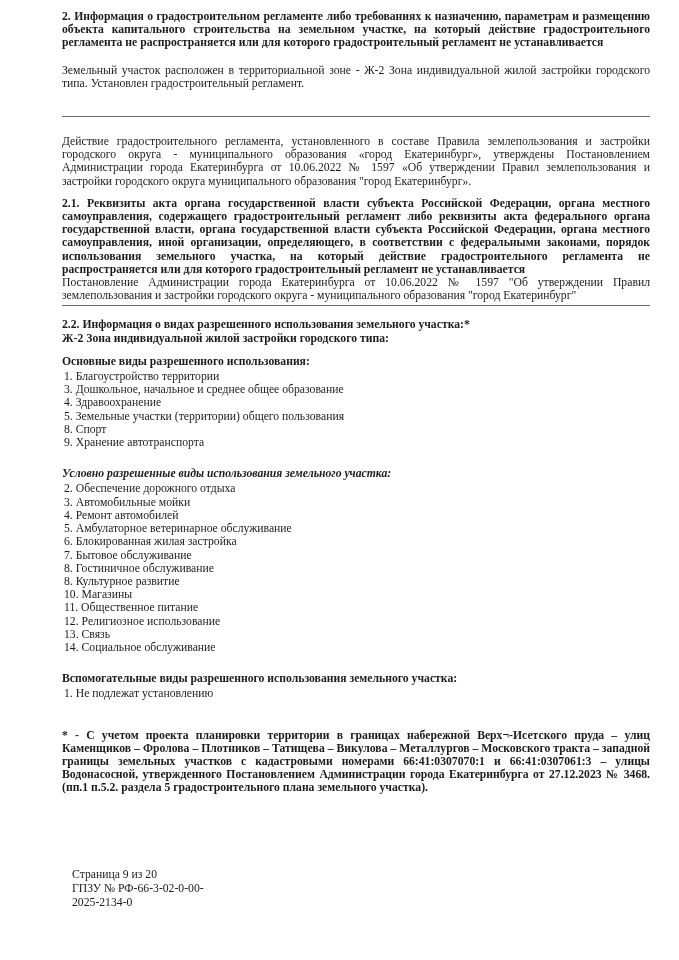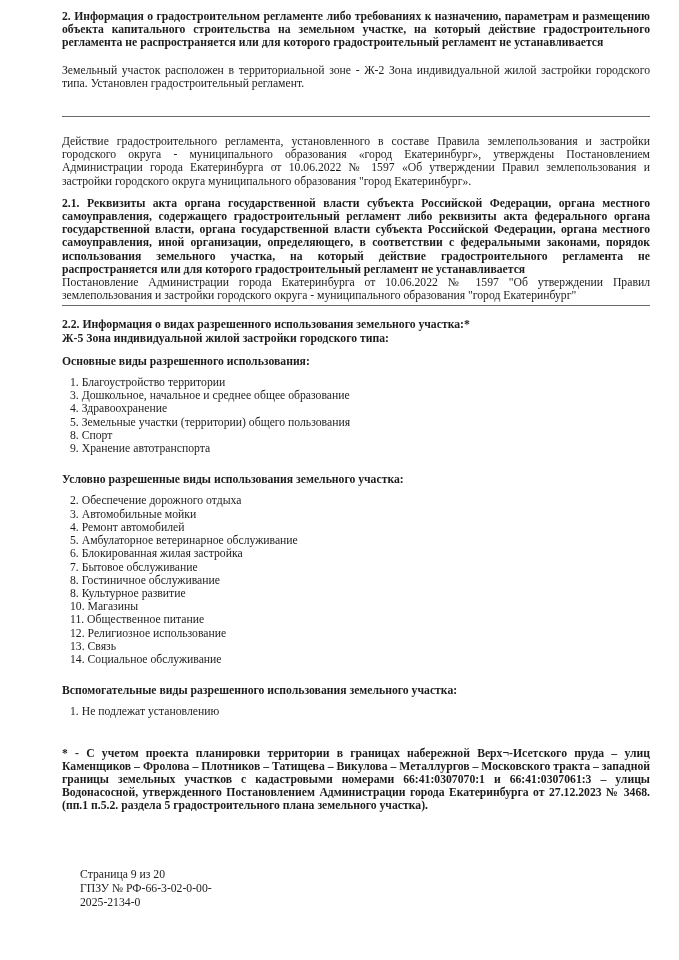--- a/index.html
+++ b/index.html
@@ -20,29 +20,29 @@
   .blk { display:block; text-align:justify; }
   .rule { border:none; border-top:1.7px solid #6b6b6b; margin:0; height:0; }
 
   .p-zone      { margin-top:14px; }
   .rule1       { margin-top:26px; }
   .p-action    { margin-top:18px; }
   .p-21        { margin-top:9px; }
   .rule2       { margin-top:3px; }
   .h-22        { margin-top:12px; }
   .h-main      { margin-top:10px; }
-  .h-cond      { margin-top:18px; }
+  .h-cond      { margin-top:18px;font-style:italic; }
   .h-aux       { margin-top:18px; }
   .footnote    { margin-top:28px; }
 
-  ul.uses { list-style:none; margin:8px; padding:0; }
+  ul.uses { list-style:none; margin:2px; padding:0; }
   ul.uses li { margin:0; padding:0; }
 
   .footer {
-    position:absolute; left:80px; top:868px;
+    position:absolute; left:72px; top:868px;
     line-height:14.2px; font-size:11.7px;
   }
   .footer div { margin:0; }
 </style>
 </head>
 <body>
 
 <div class="page">
   <div class="content">
 
@@ -55,21 +55,21 @@
     <p class="just p-action">Действие градостроительного регламента, установленного в составе Правила землепользования и застройки городского округа - муниципального образования «город Екатеринбург», утверждены Постановлением Администрации города Екатеринбурга от 10.06.2022 № 1597 «Об утверждении Правил землепользования и застройки городского округа муниципального образования "город Екатеринбург».</p>
 
     <p class="p-21">
       <strong class="blk">2.1. Реквизиты акта органа государственной власти субъекта Российской Федерации, органа местного самоуправления, содержащего градостроительный регламент либо реквизиты акта федерального органа государственной власти, органа государственной власти субъекта Российской Федерации, органа местного самоуправления, иной организации, определяющего, в соответствии с федеральными законами, порядок использования земельного участка, на который действие градостроительного регламента не распространяется или для которого градостроительный регламент не устанавливается</strong>
       <span class="blk">Постановление Администрации города Екатеринбурга от 10.06.2022 № 1597  "Об утверждении Правил землепользования и застройки городского округа - муниципального образования "город Екатеринбург"</span>
     </p>
 
     <hr class="rule rule2">
 
     <p class="bold h-22">2.2. Информация о видах разрешенного использования земельного участка:*</p>
-    <p class="bold">Ж-5 Зона индивидуальной жилой застройки городского типа:</p>
+    <p class="bold">Ж-2 Зона индивидуальной жилой застройки городского типа:</p>
 
     <p class="bold h-main">Основные виды разрешенного использования:</p>
     <ul class="uses">
       <li>1. Благоустройство территории</li>
       <li>3. Дошкольное, начальное и среднее общее образование</li>
       <li>4. Здравоохранение</li>
       <li>5. Земельные участки (территории) общего пользования</li>
       <li>8. Спорт</li>
       <li>9. Хранение автотранспорта</li>
     </ul>

